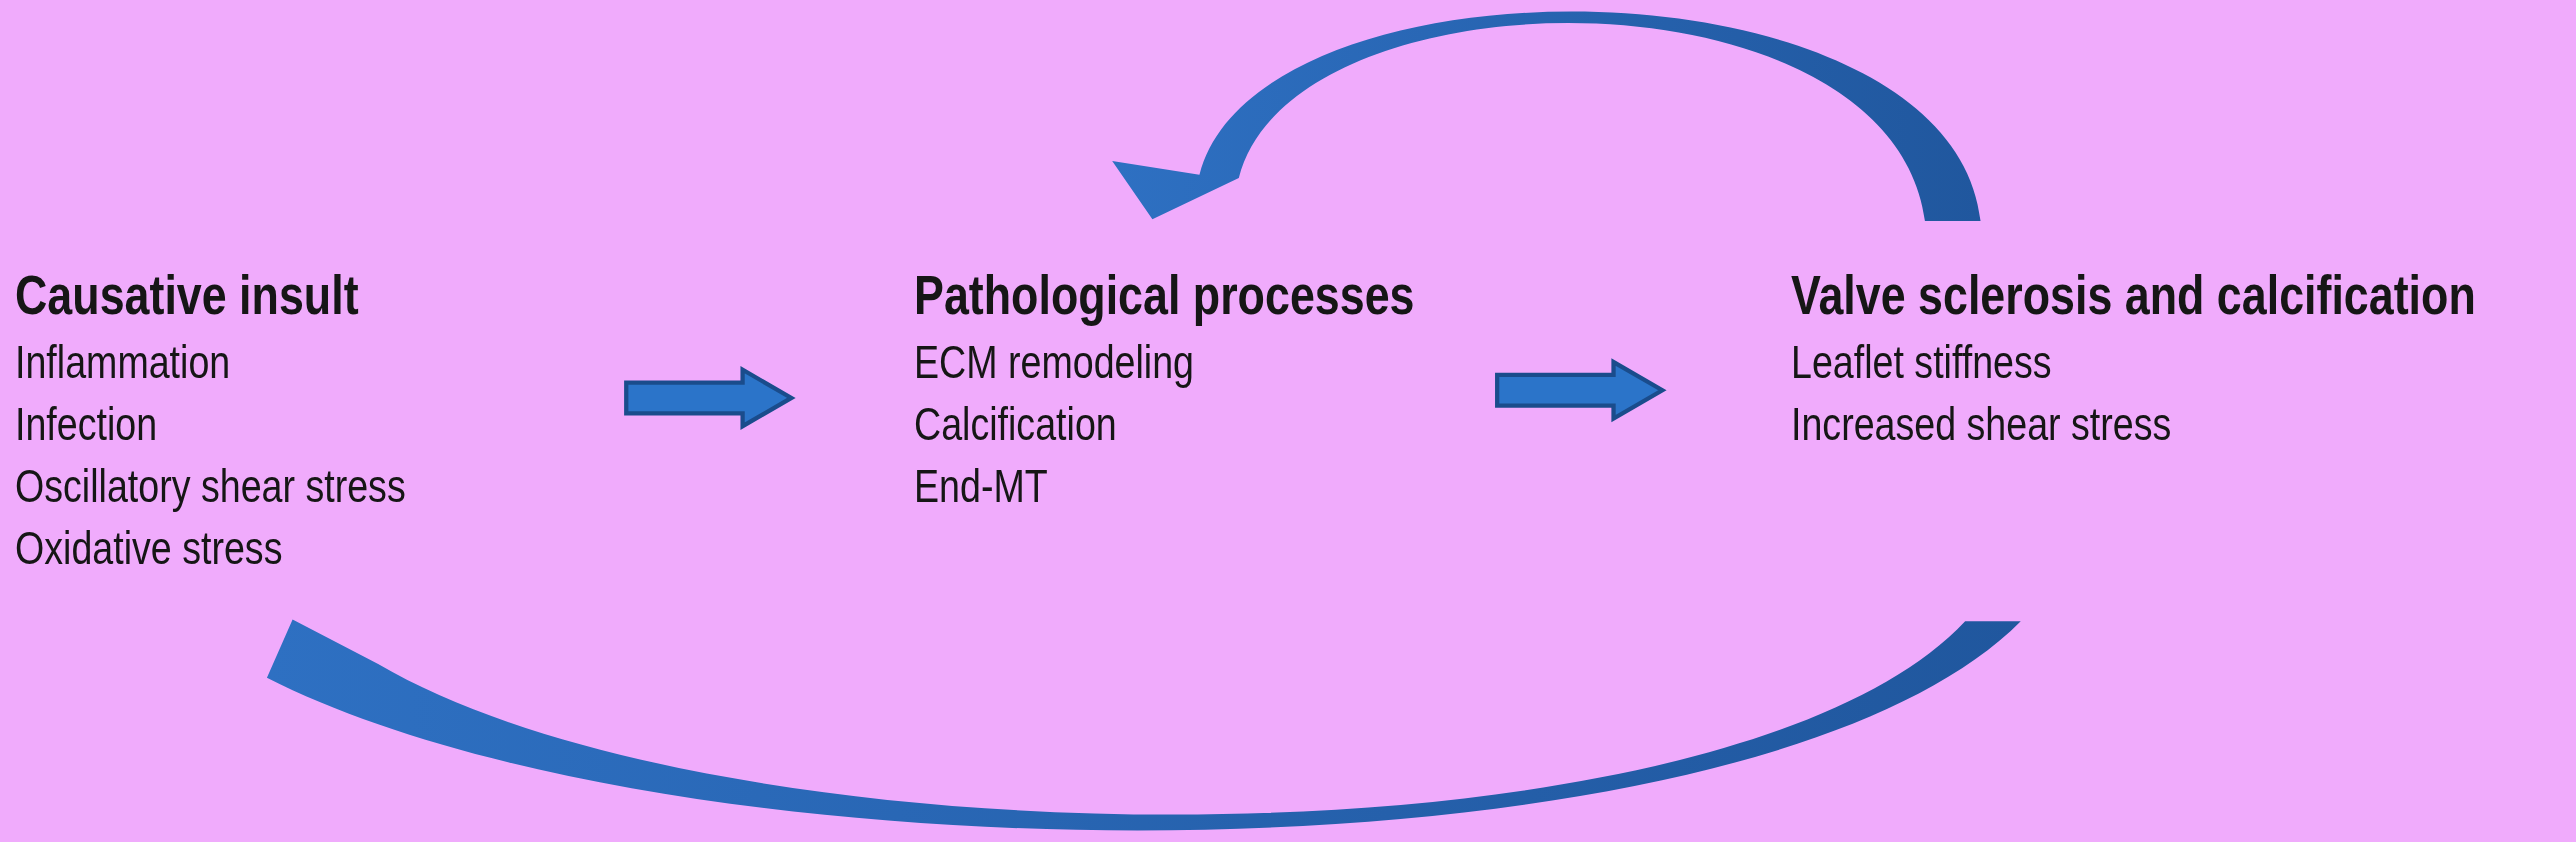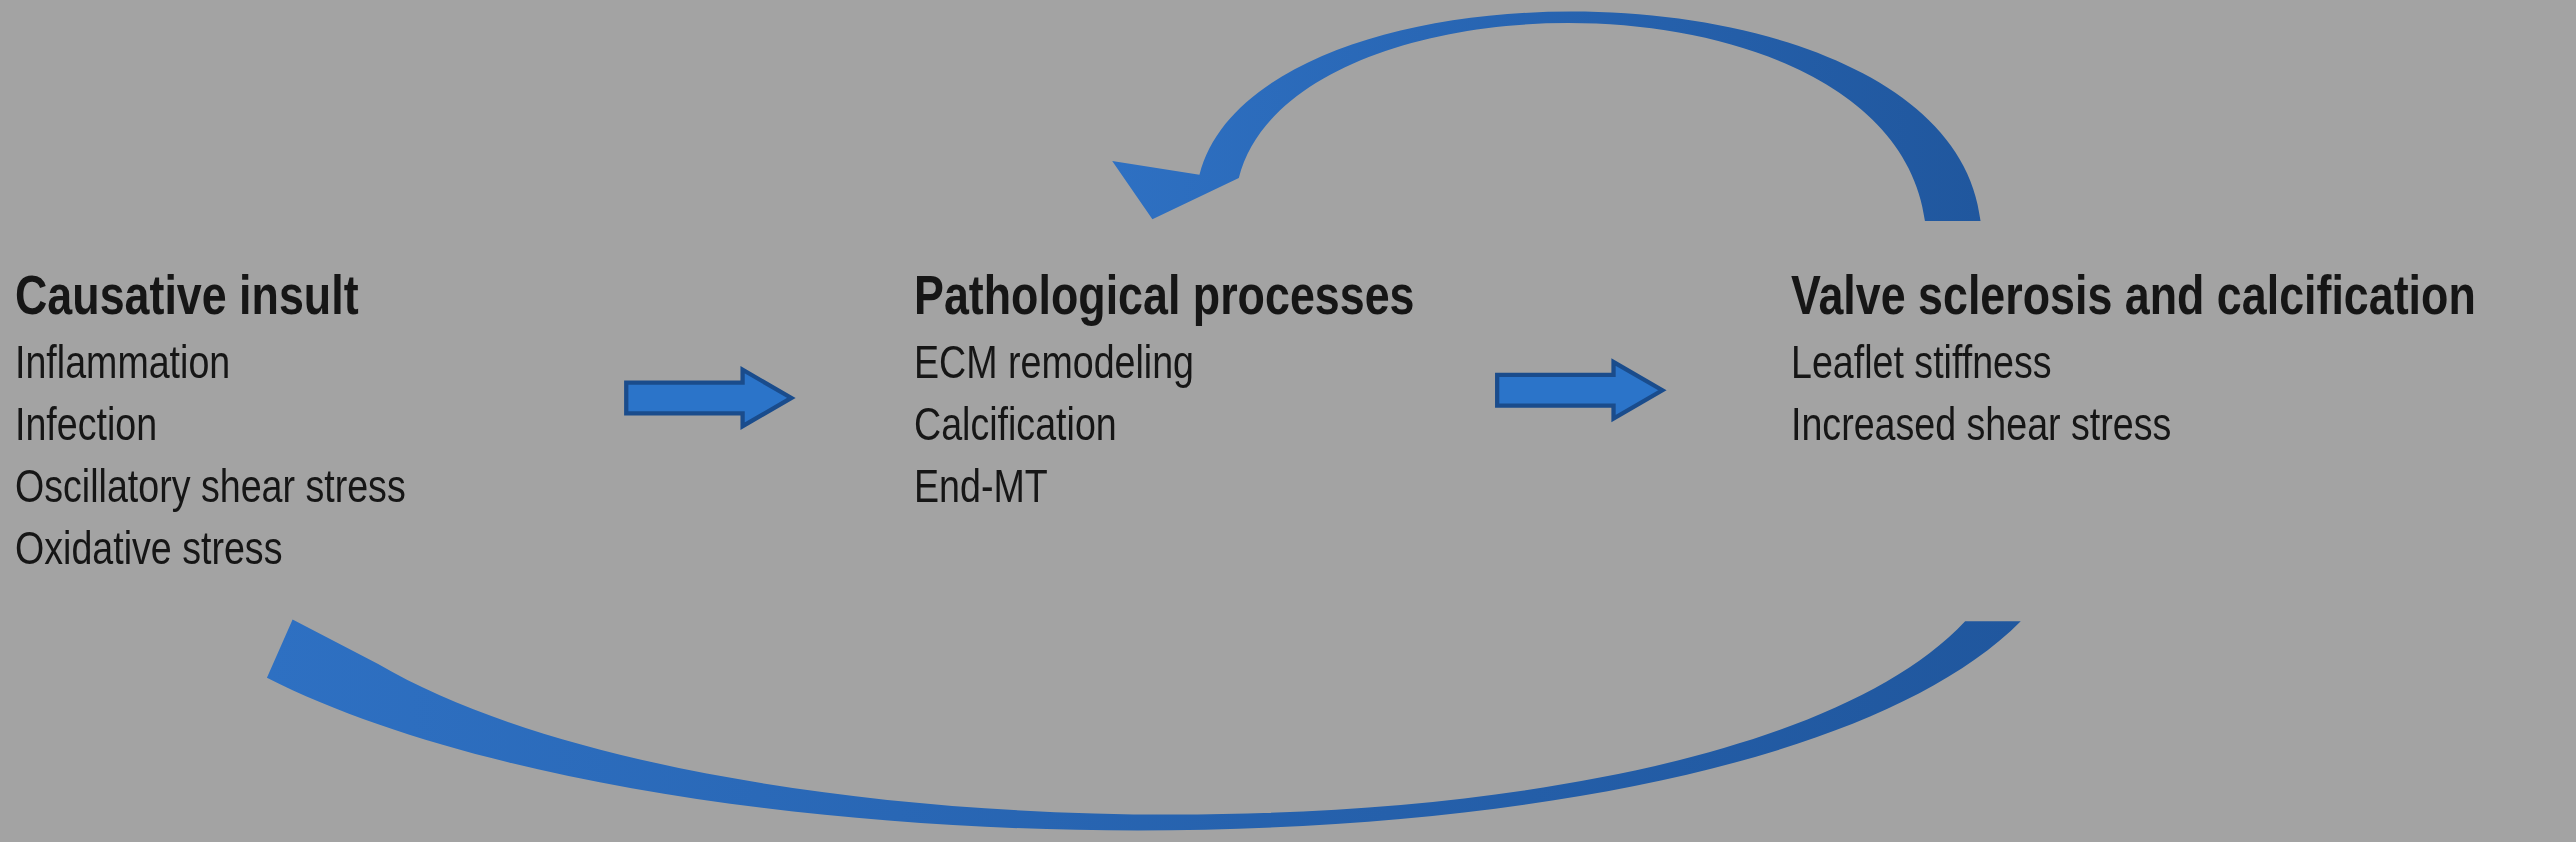--- a/index.html
+++ b/index.html
@@ -4,21 +4,21 @@
 <style>
   html, body {
     margin: 0;
     padding: 0;
     background: #ffffff;
   }
   .canvas {
     position: relative;
     width: 2576px;
     height: 843px;
-    background: #a3a3a3;
+    background: #f0abfc;
     overflow: hidden;
     font-family: "Liberation Sans", sans-serif;
   }
   .arrows-layer {
     position: absolute;
     left: 0;
     top: 0;
     width: 2576px;
     height: 843px;
     display: block;

